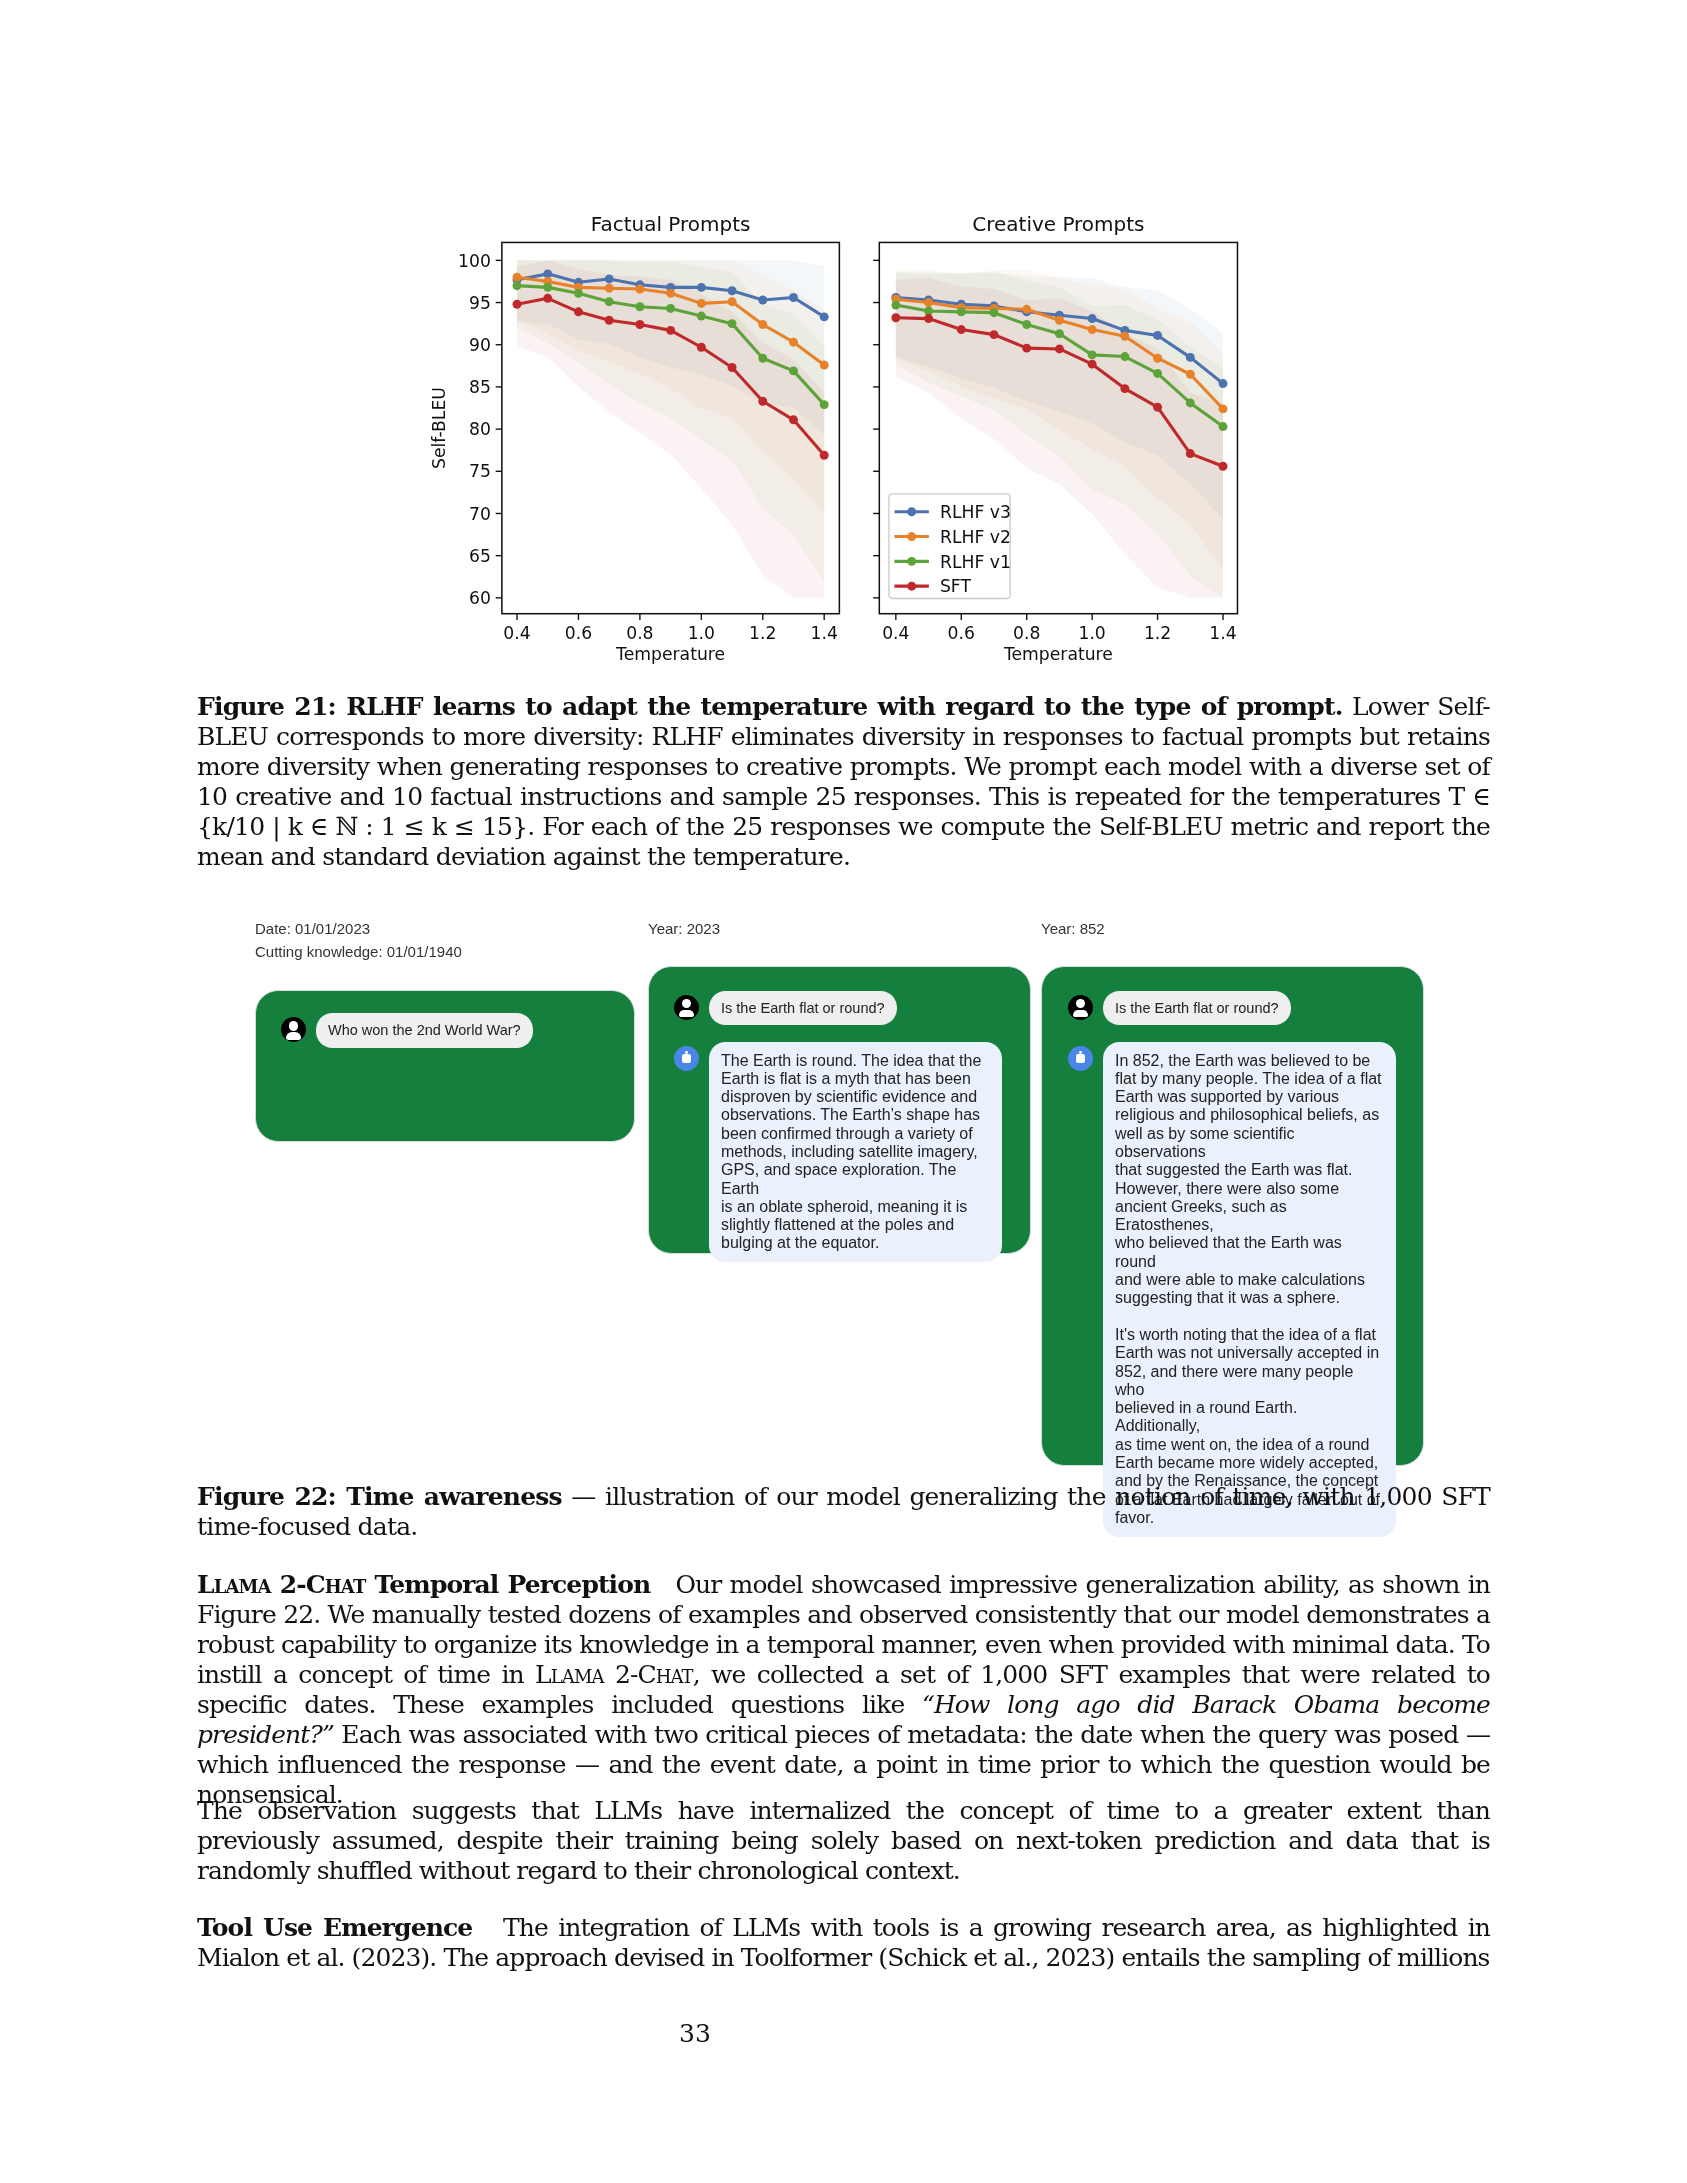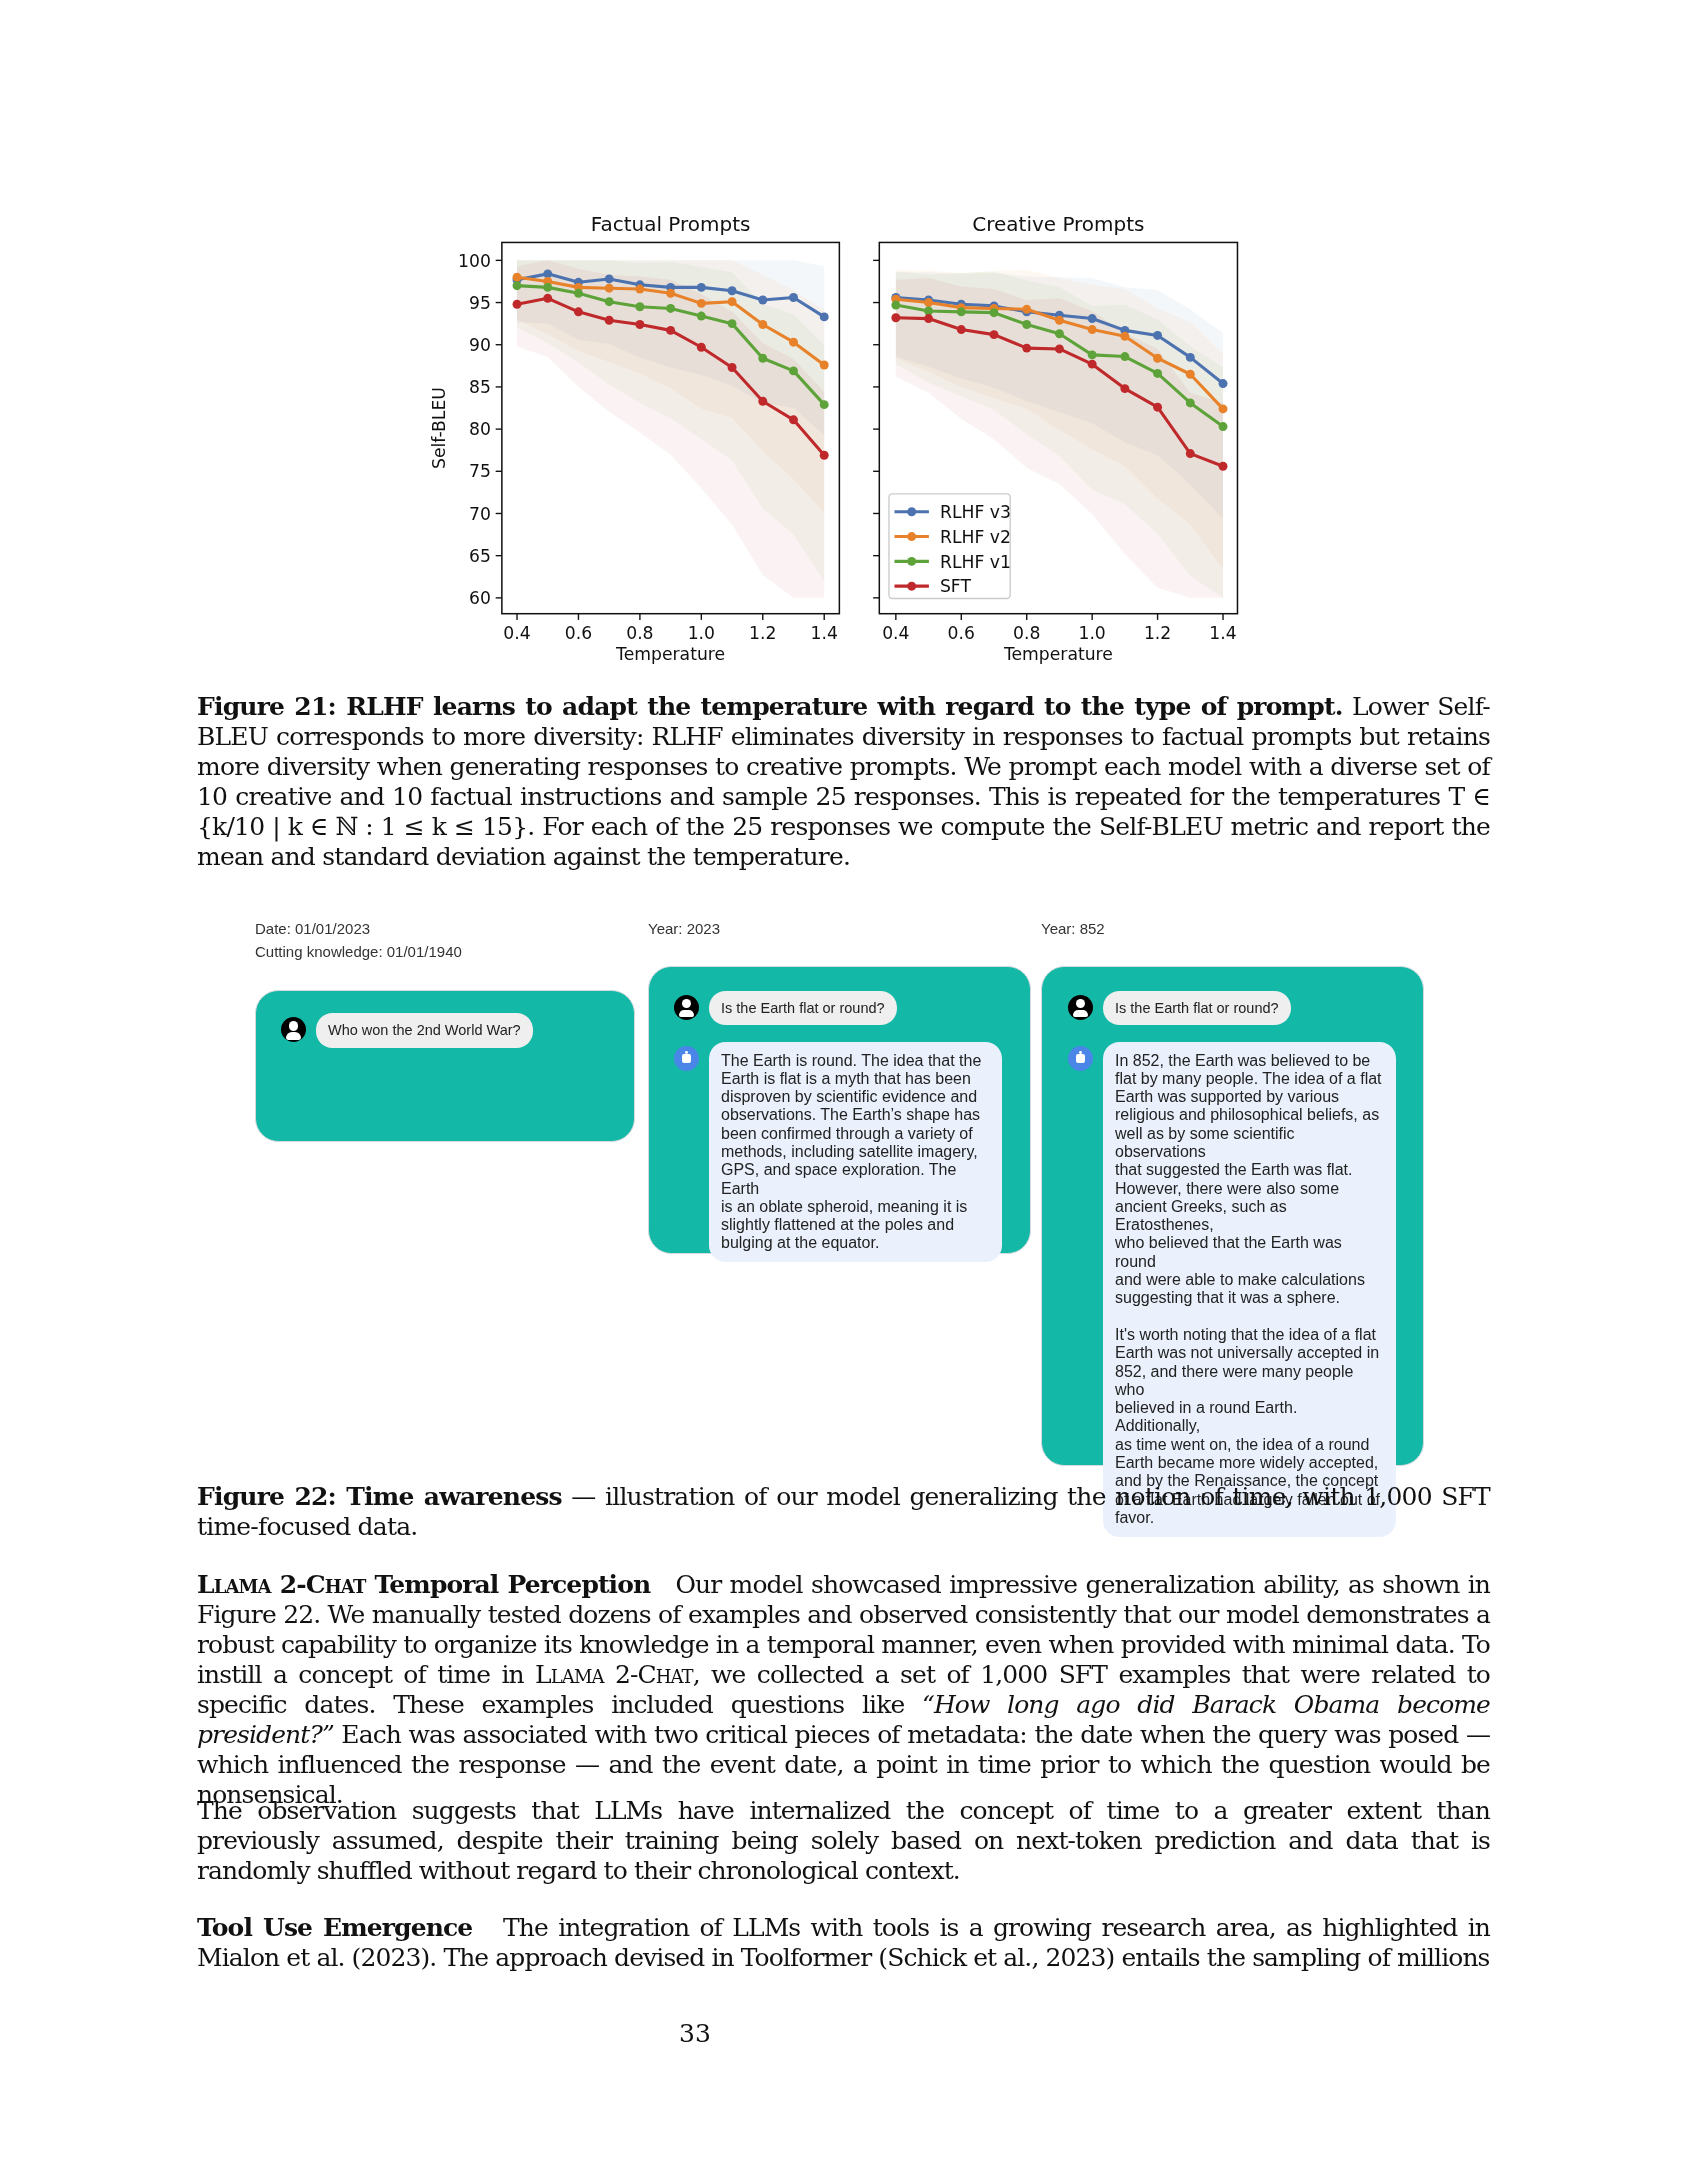--- a/index.html
+++ b/index.html
@@ -6,21 +6,21 @@
   body { width:1687px; height:2183px; position:relative; overflow:hidden; font-family:"DejaVu Serif", serif; color:#111; }
   .chart-svg { position:absolute; left:0; top:0; }
   .chart-svg text { font-family:"DejaVu Sans", sans-serif; fill:#111; }
   .caption { position:absolute; left:197px; width:1293px; font-family:"DejaVu Serif", serif; font-size:25px; line-height:30px; text-align:justify; color:#111; letter-spacing:-0.8px; }
   .caption b { font-weight:bold; }
   .para { position:absolute; left:197px; width:1293px; font-family:"DejaVu Serif", serif; font-size:25px; line-height:30px; text-align:justify; color:#111; letter-spacing:-0.9px; }
   .sc { font-variant:small-caps; }
   .pagenum { position:absolute; top:2019px; left:0; width:1390px; text-align:center; font-family:"DejaVu Serif", serif; font-size:25px; }
 
   .panel-label { position:absolute; font-family:"Liberation Sans", sans-serif; font-size:15px; color:#333; line-height:23.4px; }
-  .chat-card { position:absolute; border:1.4px solid #d6dade; border-radius:23.4px; background:#14b8a6; box-sizing:border-box; }
+  .chat-card { position:absolute; border:1.4px solid #d6dade; border-radius:23.4px; background:#15803d; box-sizing:border-box; }
   .msg-row { position:absolute; display:flex; align-items:flex-start; }
   .avatar-user { width:25px; height:25px; border-radius:50%; background:#000; position:relative; flex:none; }
   .avatar-user::before { content:""; position:absolute; left:7.6px; top:4.1px; width:9.6px; height:9.6px; border-radius:50%; background:#fff; }
   .avatar-user::after { content:""; position:absolute; left:4.8px; top:15px; width:15px; height:7.6px; border-radius:7.6px 7.6px 2.8px 2.8px; background:#fff; }
   .avatar-bot { width:25px; height:25px; border-radius:50%; background:#4a86e8; position:relative; flex:none; }
   .avatar-bot::before { content:""; position:absolute; left:7.6px; top:8.3px; width:9.6px; height:9px; border-radius:2.1px; background:#fff; }
   .avatar-bot::after { content:""; position:absolute; left:11px; top:4.8px; width:2.8px; height:2.8px; border-radius:50%; background:#fff; }
   .bubble-user { background:#efefef; border-radius:16.5px; font-family:"Liberation Sans", sans-serif; font-size:14.5px; color:#222; padding:8.3px 12.4px; line-height:18px; white-space:nowrap; }
   .bubble-bot { background:#eaf1fd; border-radius:16.5px; font-family:"Liberation Sans", sans-serif; font-size:16px; color:#222; padding:9.6px 12.4px; line-height:18.3px; white-space:pre-line; }
 </style>

